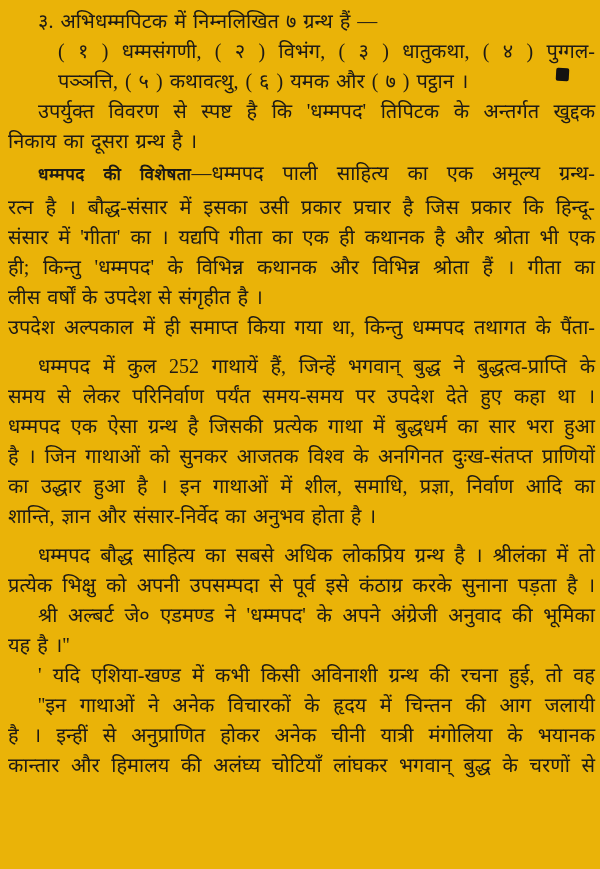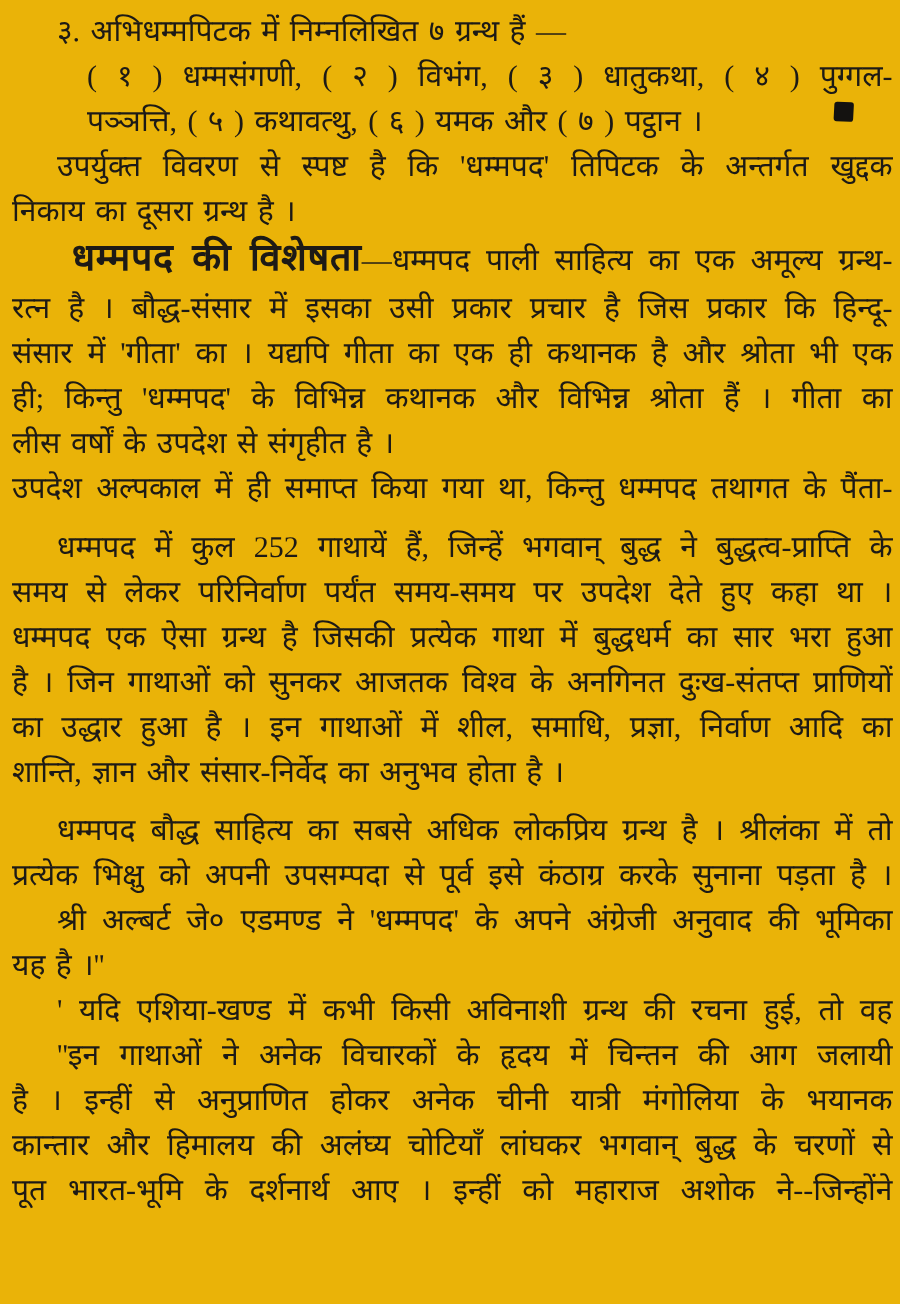--- a/index.html
+++ b/index.html
@@ -36,24 +36,23 @@
   .line.no-fill {
     text-align: left;
     text-align-last: left;
     -moz-text-align-last: left;
   }
   .line.indent-para { text-indent: 30px; }
   .line.indent-list { text-indent: 50px; text-align: center; }
   .line.gap { margin-top: 9px; }
   .line.heading-line { line-height: 34px; }
   .heading-lead {
-    font-size: 25px;
+    font-size: 17px;
     font-weight: bold;
     letter-spacing: 0.5px;
-    margin-left: 10px;
   }
   .ink-blot {
     position: absolute;
     left: 556px;
     top: 68px;
     width: 13px;
     height: 13px;
     background: #141210;
     border-radius: 2px;
     transform: rotate(3deg);
@@ -82,16 +81,15 @@
       <div class="line">का उद्धार हुआ है ।  इन गाथाओं में शील, समाधि, प्रज्ञा, निर्वाण आदि का</div>
       <div class="line no-fill">शान्ति, ज्ञान और संसार-निर्वेद का अनुभव होता है ।</div>
       <div class="line indent-para gap">धम्मपद बौद्ध साहित्य का सबसे अधिक लोकप्रिय ग्रन्थ है । श्रीलंका में तो</div>
       <div class="line">प्रत्येक भिक्षु को अपनी उपसम्पदा से पूर्व इसे कंठाग्र करके सुनाना पड़ता है ।</div>
       <div class="line indent-para">श्री अल्बर्ट जे० एडमण्ड ने 'धम्मपद' के अपने अंग्रेजी अनुवाद की भूमिका</div>
       <div class="line no-fill">यह है ।''</div>
       <div class="line indent-para">' यदि एशिया-खण्ड में कभी किसी अविनाशी ग्रन्थ की रचना हुई, तो वह</div>
       <div class="line indent-para">''इन गाथाओं ने अनेक विचारकों के हृदय में चिन्तन की आग जलायी</div>
       <div class="line">है ।  इन्हीं से अनुप्राणित होकर अनेक चीनी यात्री मंगोलिया के भयानक</div>
       <div class="line">कान्तार और हिमालय की अलंघ्य चोटियाँ लांघकर भगवान् बुद्ध के चरणों से</div>
-      <div class="line">पूत भारत-भूमि के दर्शनार्थ आए ।  इन्हीं को महाराज अशोक ने--जिन्होंने</div>
     </div>
   <div class="ink-blot"></div>
 </div>
 
 </body></html>

